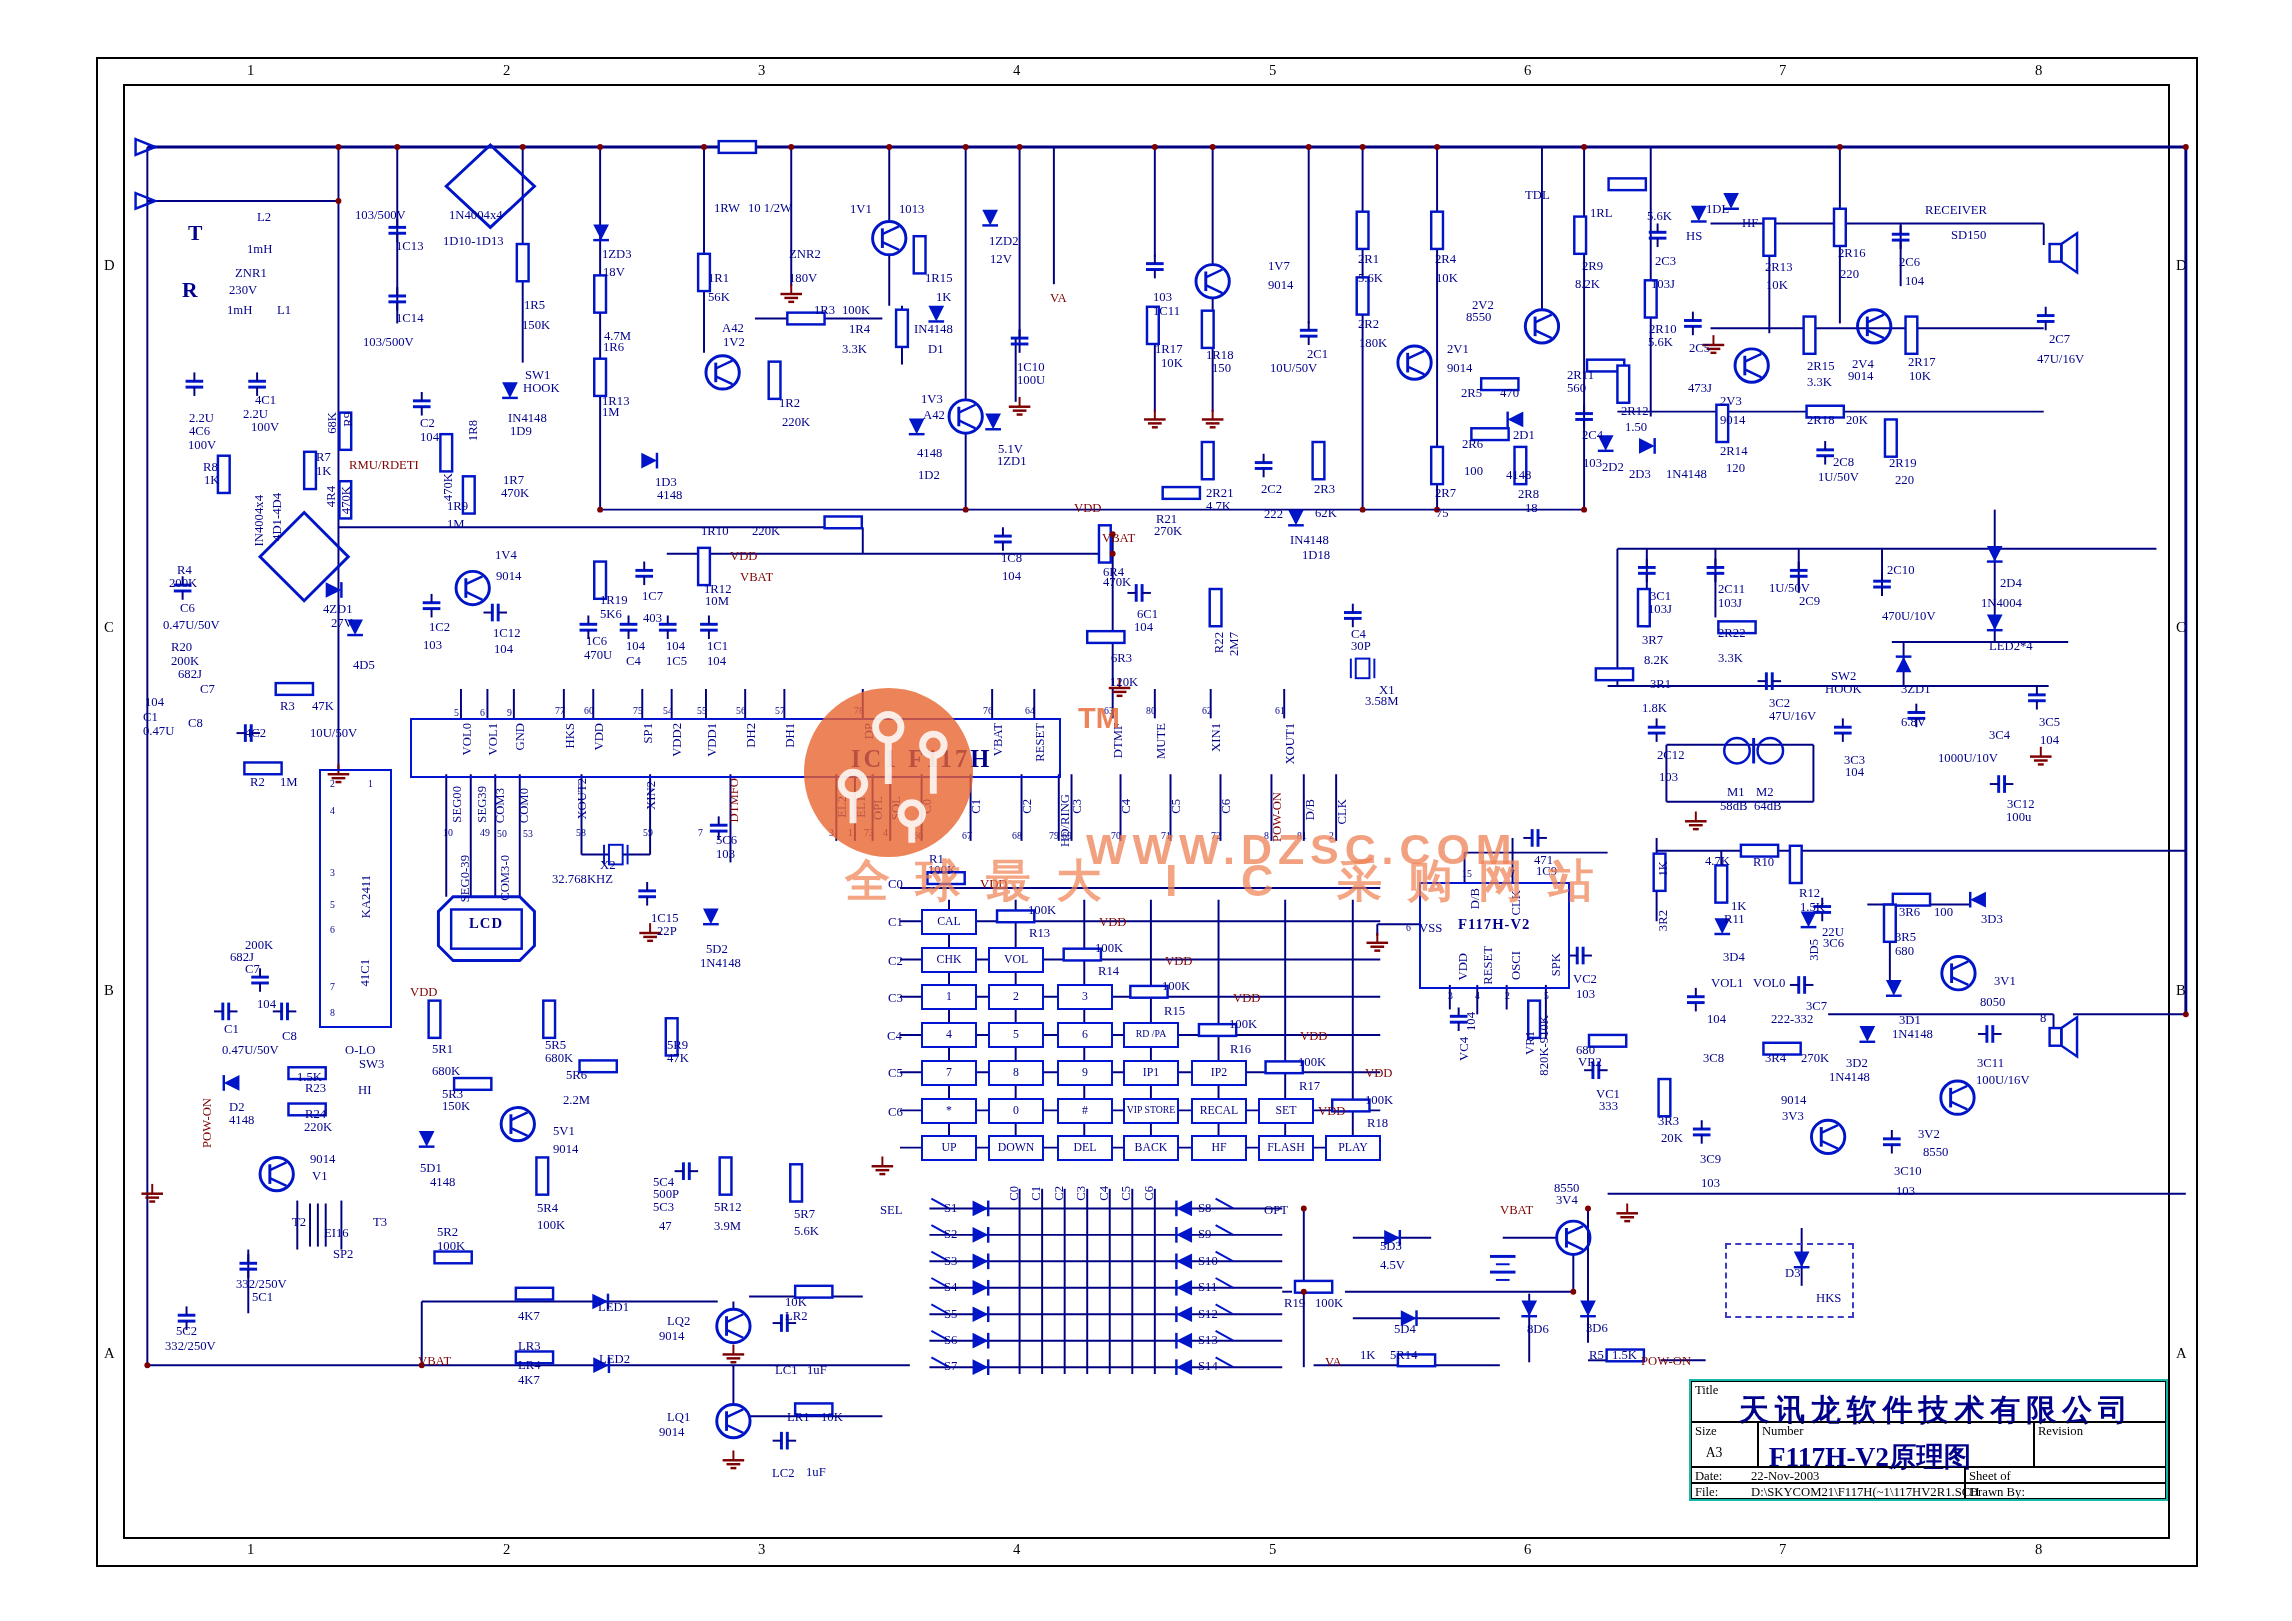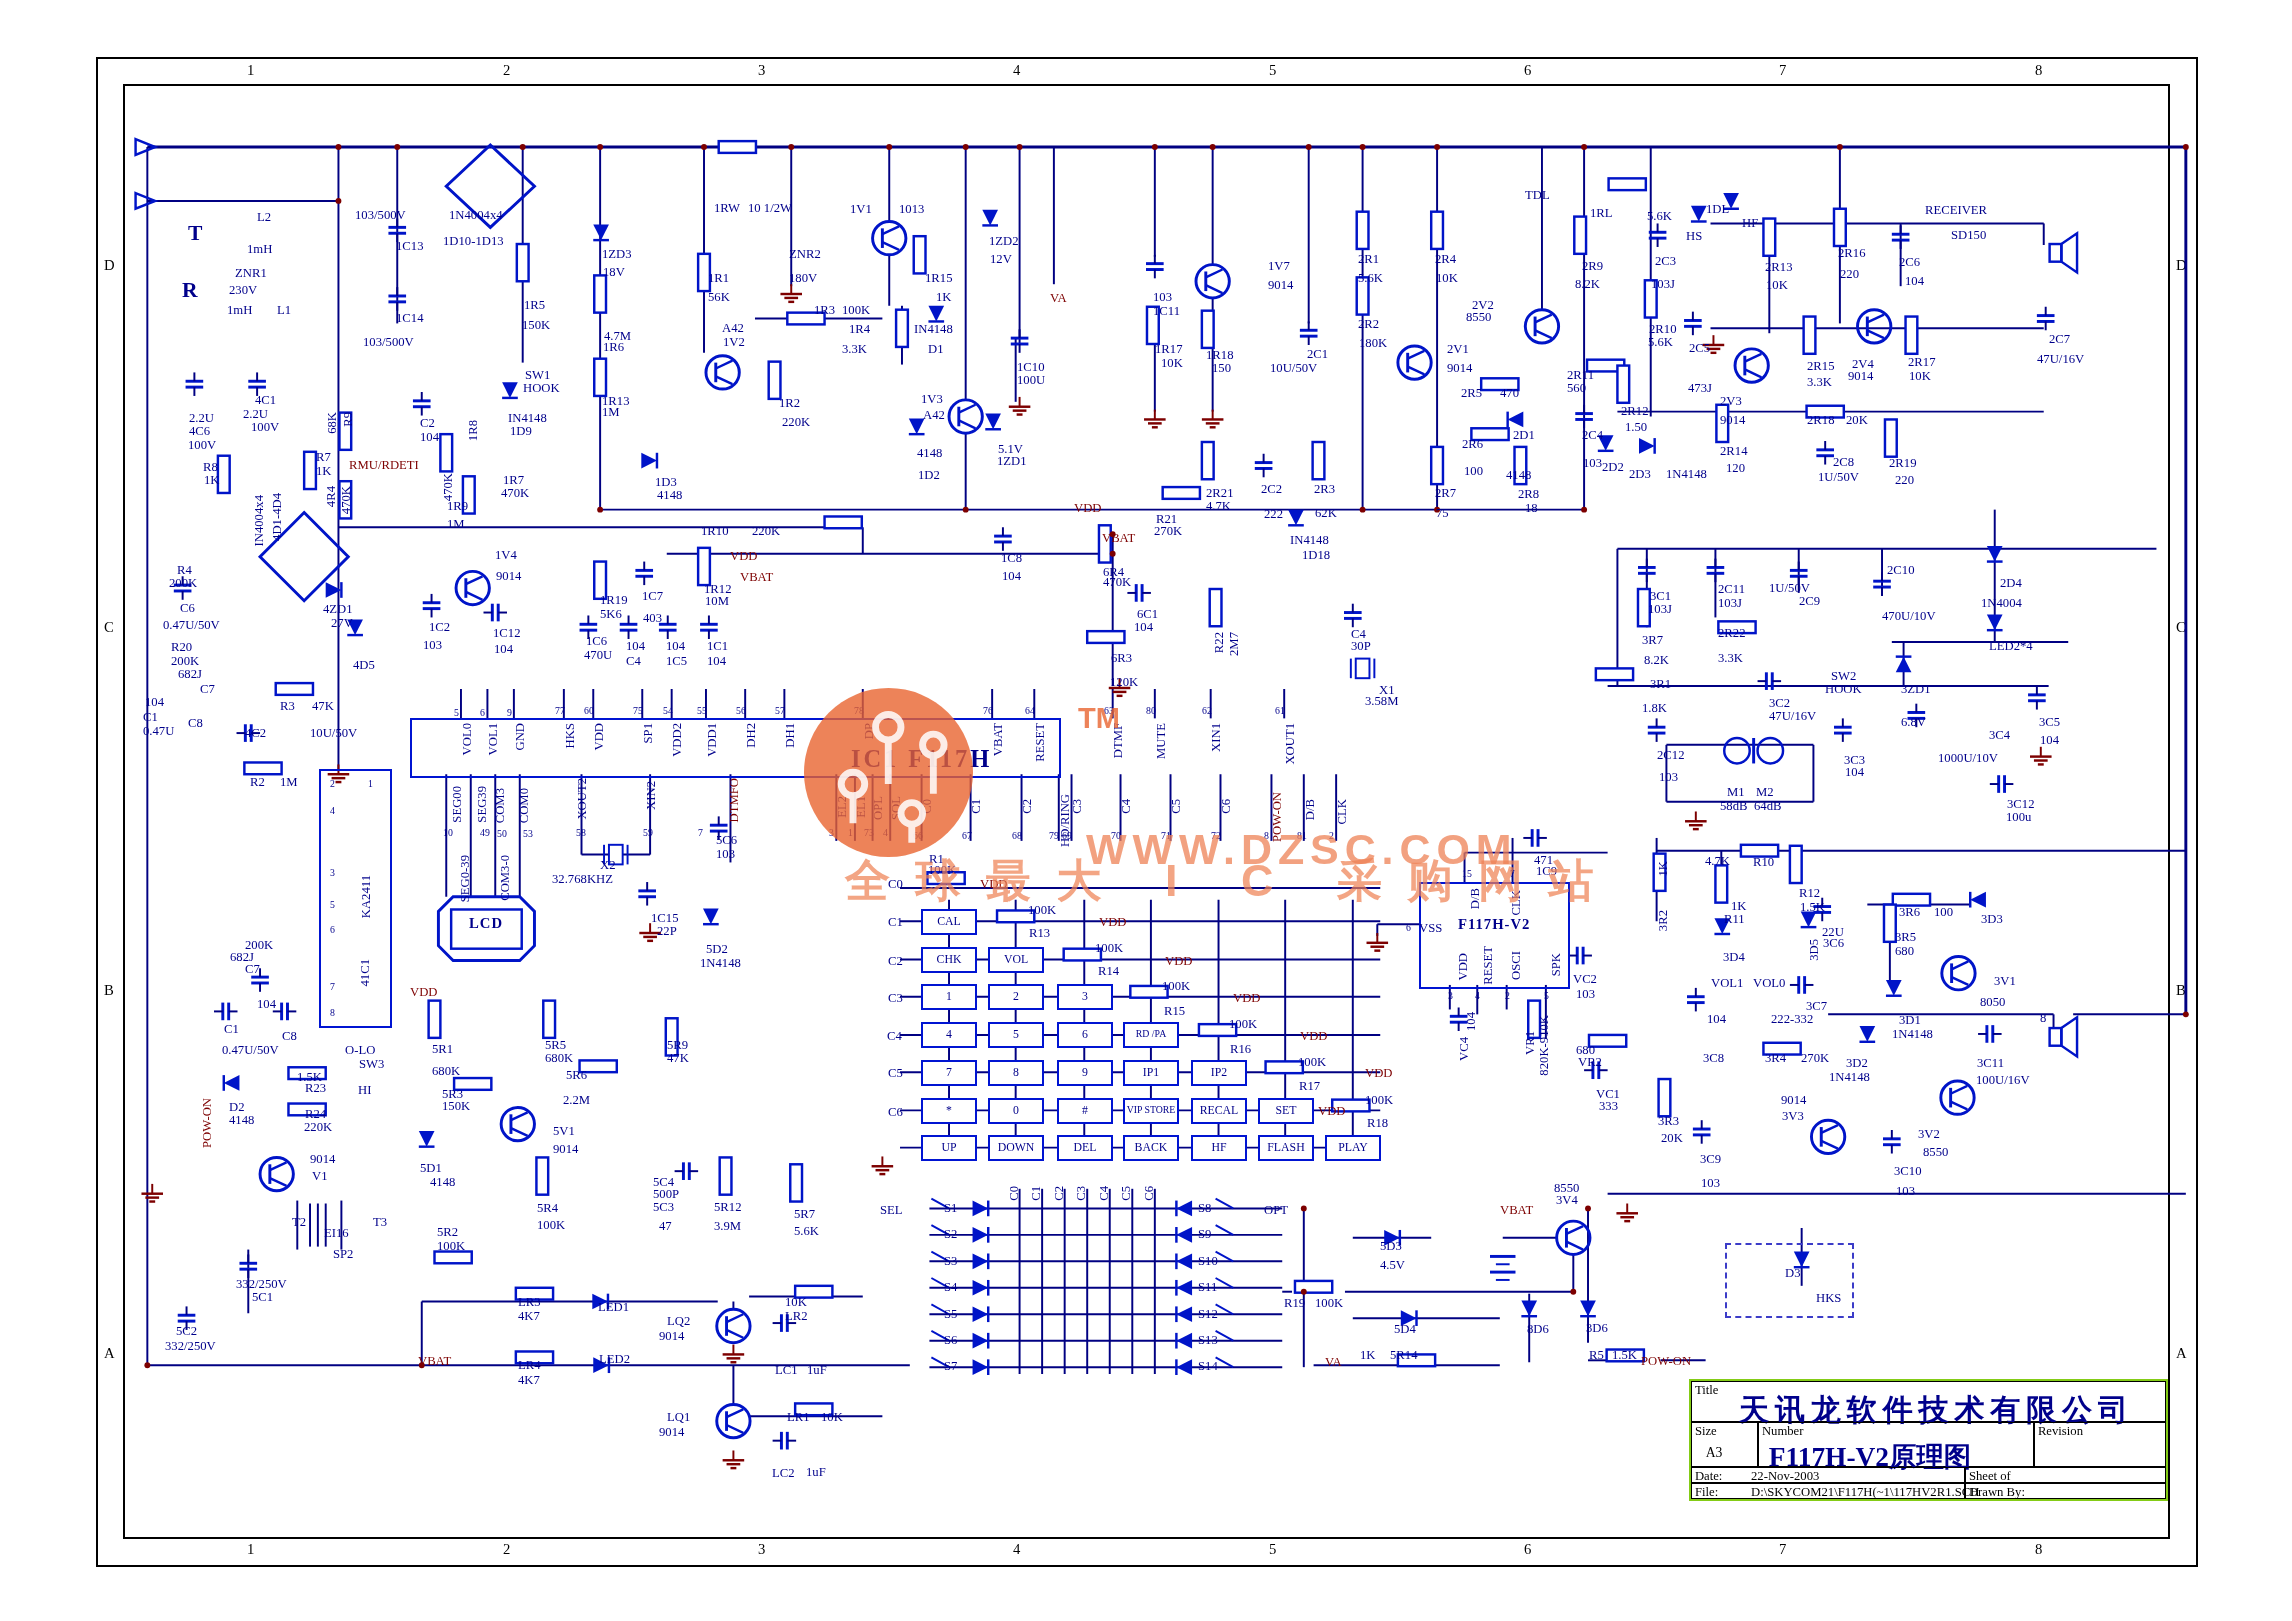--- a/index.html
+++ b/index.html
@@ -27,21 +27,21 @@
   
   #wm{position:absolute;left:0;top:0;width:100%;height:100%;z-index:8;pointer-events:none;}
   .wmtxt{position:absolute;color:rgba(232,100,48,0.80);font-family:"Liberation Sans",sans-serif;font-weight:bold;}
   #wm-main{left:975px;top:698px;font-size:102px;letter-spacing:5.9px;}
   #wm-tm{left:1078px;top:702px;font-size:29px;}
   #wm-url{left:1086px;top:825px;font-size:43px;letter-spacing:5.9px;color:rgba(238,130,85,0.75);}
   #wm-tag{left:845px;top:851px;font-size:45px;letter-spacing:25.5px;color:rgba(238,130,85,0.72);}
   #wm-logo{position:absolute;left:804px;top:688px;width:169px;height:169px;border-radius:50%;
            background:rgba(232,100,48,0.80);}
   
-  #tb{position:absolute;left:1689px;top:1379px;width:479px;height:122px;border:2px solid #84cc16;
+  #tb{position:absolute;left:1689px;top:1379px;width:479px;height:122px;border:2px solid #14b8a6;
       background:#fff;z-index:7;box-sizing:border-box;}
   #tb .cell{position:absolute;box-sizing:border-box;border:1px solid #000;}
   .tlab{font:12.7px "Liberation Serif",serif;color:#000;position:absolute;left:2.9px;top:1px;}
   #tb-title-text{position:absolute;left:29px;top:7.8px;width:431px;text-align:center;
       font-size:30px;font-weight:bold;color:#00008b;letter-spacing:5.9px;white-space:nowrap;}
   #tb-number-text{position:absolute;left:9.8px;top:15.7px;font-size:27.4px;font-weight:bold;color:#00008b;white-space:nowrap;}
   #tb-size-val{position:absolute;left:13.7px;top:21.6px;font-size:13.7px;color:#000;}
   .tval{font:12.7px "Liberation Serif",serif;color:#000;position:absolute;top:1px;}
 </style>
 </head>
@@ -1417,21 +1417,21 @@
       <span class="lbl" style="left: 653px; top: 1176px;">5C4</span>
       <span class="lbl" style="left: 653px; top: 1188px;">500P</span>
       <span class="lbl" style="left: 653px; top: 1201px;">5C3</span>
       <span class="lbl" style="left: 659px; top: 1220px;">47</span>
       <span class="lbl" style="left: 714px; top: 1201px;">5R12</span>
       <span class="lbl" style="left: 714px; top: 1220px;">3.9M</span>
       <span class="lbl" style="left: 794px; top: 1208px;">5R7</span>
       <span class="lbl" style="left: 794px; top: 1225px;">5.6K</span>
       <span class="lbl" style="left: 437px; top: 1226px;">5R2</span>
       <span class="lbl" style="left: 437px; top: 1240px;">100K</span>
-      <span class="lbl" style="left: 518px; top: 1296px;">LR3</span>
+      <span class="lbl" style="left: 518px; top: 1340px;">LR3</span>
       <span class="lbl" style="left: 518px; top: 1310px;">4K7</span>
       <span class="lbl" style="left: 598px; top: 1301px;">LED1</span>
       <span class="lbl" style="left: 667px; top: 1315px;">LQ2</span>
       <span class="lbl" style="left: 659px; top: 1330px;">9014</span>
       <span class="lbl" style="left: 785px; top: 1296px;">10K</span>
       <span class="lbl" style="left: 785px; top: 1310px;">LR2</span>
       <span class="lbl" style="left: 775px; top: 1364px;">LC1</span>
       <span class="lbl" style="left: 807px; top: 1364px;">1uF</span>
       <span class="lbl r" style="left: 418px; top: 1355px;">VBAT</span>
       <span class="lbl" style="left: 518px; top: 1359px;">LR4</span>

